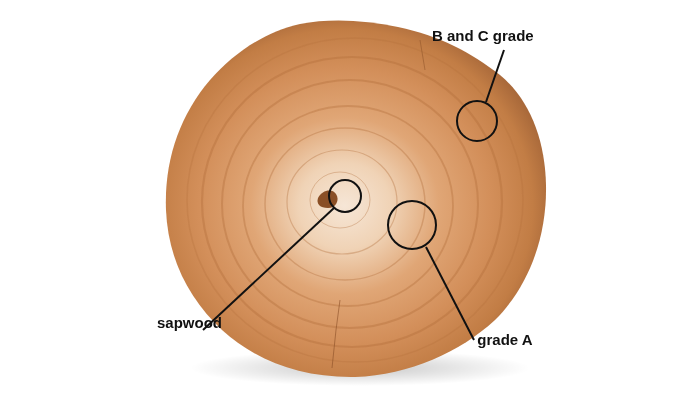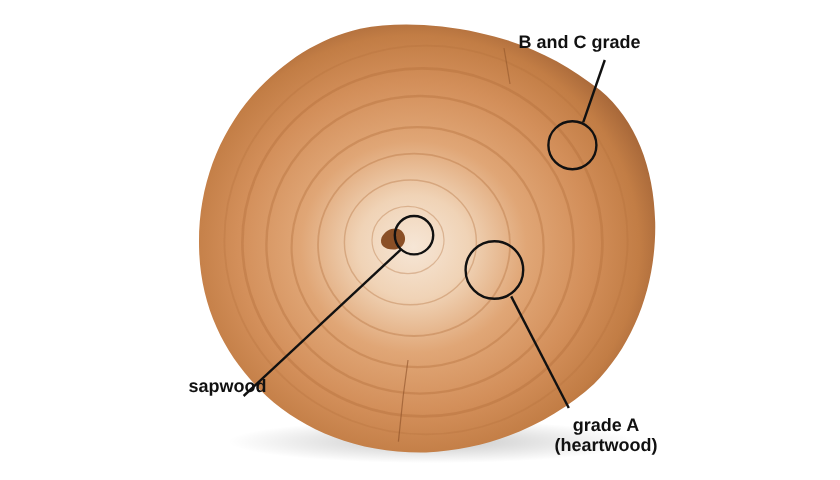--- a/index.html
+++ b/index.html
@@ -51,17 +51,16 @@
     <circle cx="345" cy="196" r="16" fill="none" stroke="#111" stroke-width="2"></circle>
     <circle cx="412" cy="225" r="24" fill="none" stroke="#111" stroke-width="2"></circle>
 
     <line x1="504" y1="50" x2="486" y2="102" stroke="#111" stroke-width="2"></line>
     <line x1="334" y1="208" x2="203" y2="330" stroke="#111" stroke-width="2"></line>
     <line x1="426" y1="247" x2="474" y2="340" stroke="#111" stroke-width="2"></line>
   </svg>
 
   <div class="label" style="left:432px; top:27px;">B and C grade</div>
   <div class="label" style="left:157px; top:314px;">sapwood</div>
-  <div class="label" style="left:455px; top:346px; width:100px;">
+  <div class="label" style="left:455px; top:331px; width:100px;">
     <div>grade A</div>
-    <div>(heartwood)</div>
   </div>
 </div>
 
 </body></html>

